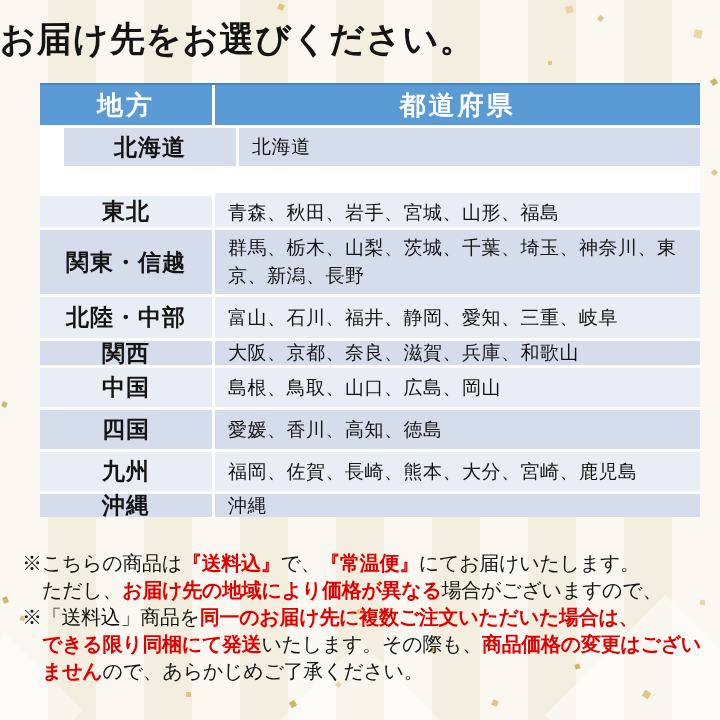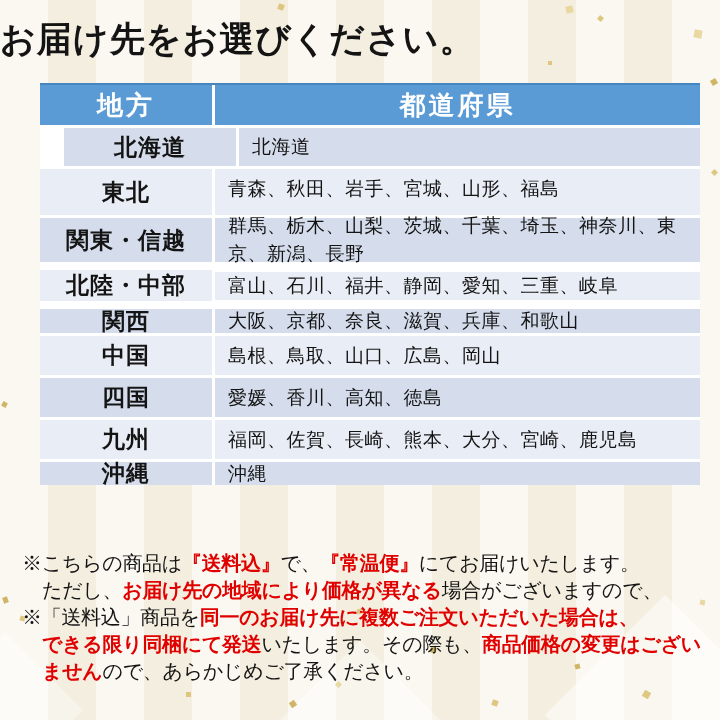--- a/index.html
+++ b/index.html
@@ -48,21 +48,21 @@
     display:flex;align-items:center;justify-content:center;}
   .td-region{width:172px;flex:0 0 172px;}
   .td-pref{flex:1;}
   .tbody{display:flex;flex-direction:column;gap:3px;background:var(--divider);}
   .tbody .trow:nth-child(odd) .td{background:var(--row-blue);}
   .tbody .trow:nth-child(even) .td{background:var(--row-light);}
   .tbody .td{display:flex;align-items:center;
     font-family:"Liberation Sans","DejaVu Sans",sans-serif;}
   .tbody .td-region{justify-content:center;font-weight:bold;font-size:23px;letter-spacing:1px;}
   .tbody .td-pref{font-size:19px;line-height:28px;padding:0 10px 0 13px;letter-spacing:0.5px;}
-  .r0{height:38px;margin-left:24px;} .r1{height:46px;} .r2{height:44px;} .r3{height:41px;align-items:center;}
+  .r0{height:38px;margin-left:24px;} .r1{height:58px;align-items:flex-end;} .r2{height:64px;} .r3{height:41px;}
   .r4{height:24px;} .r5{height:39px;} .r6{height:39px;} .r7{height:39px;} .r8{height:23px;}
   .r1 .td-pref{align-items:flex-start;padding-top:6px;}
 
   .notes{
     position:absolute;left:22px;top:550px;width:690px;z-index:2;
     font-size:20px;line-height:27.5px;letter-spacing:-0.3px;white-space:nowrap;
   }
   .note-line{height:27px;}
   .note-line.indent{padding-left:20px;}
   .red{color:var(--red);font-weight:bold;}

